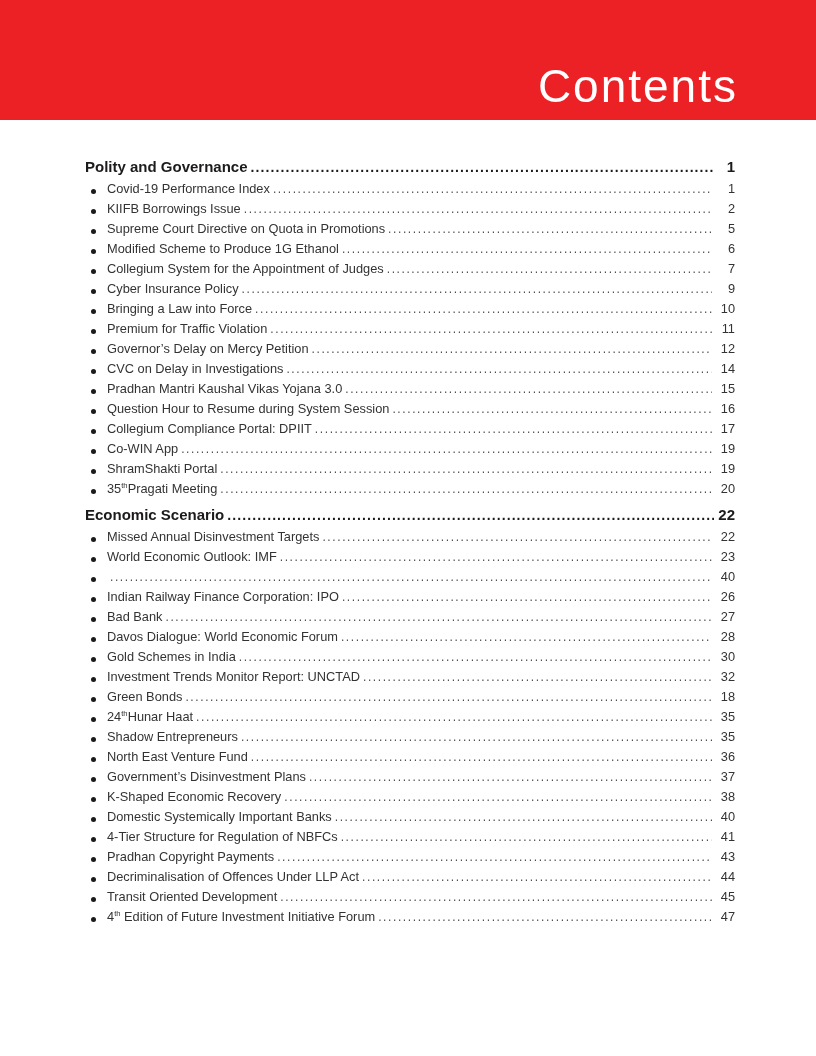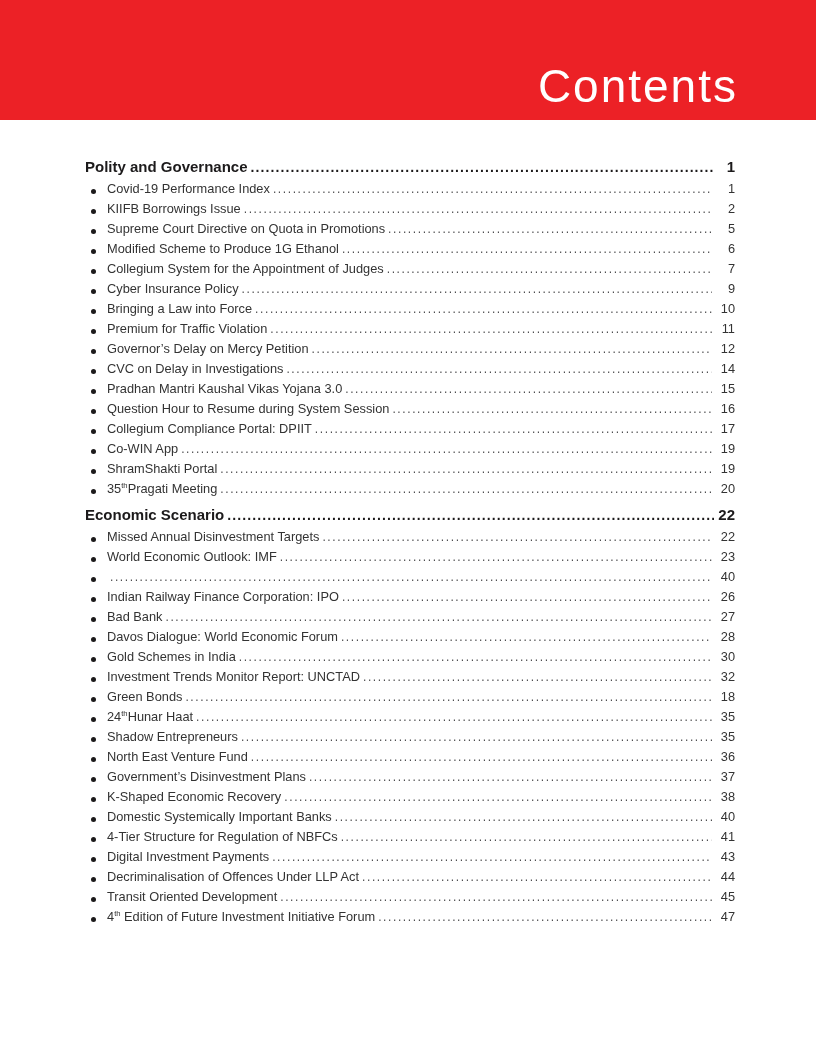--- a/index.html
+++ b/index.html
@@ -308,21 +308,21 @@
 
   <li class="item-row">
     <span class="bullet"></span>
     <span class="item-label">4-Tier Structure for Regulation of NBFCs</span>
     <span class="leader"></span>
     <span class="item-page">41</span>
   </li>
 
   <li class="item-row">
     <span class="bullet"></span>
-    <span class="item-label">Digital Investment Payments</span>
+    <span class="item-label">Pradhan Copyright Payments</span>
     <span class="leader"></span>
     <span class="item-page">43</span>
   </li>
 
   <li class="item-row">
     <span class="bullet"></span>
     <span class="item-label">Decriminalisation of Offences Under LLP Act</span>
     <span class="leader"></span>
     <span class="item-page">44</span>
   </li>

